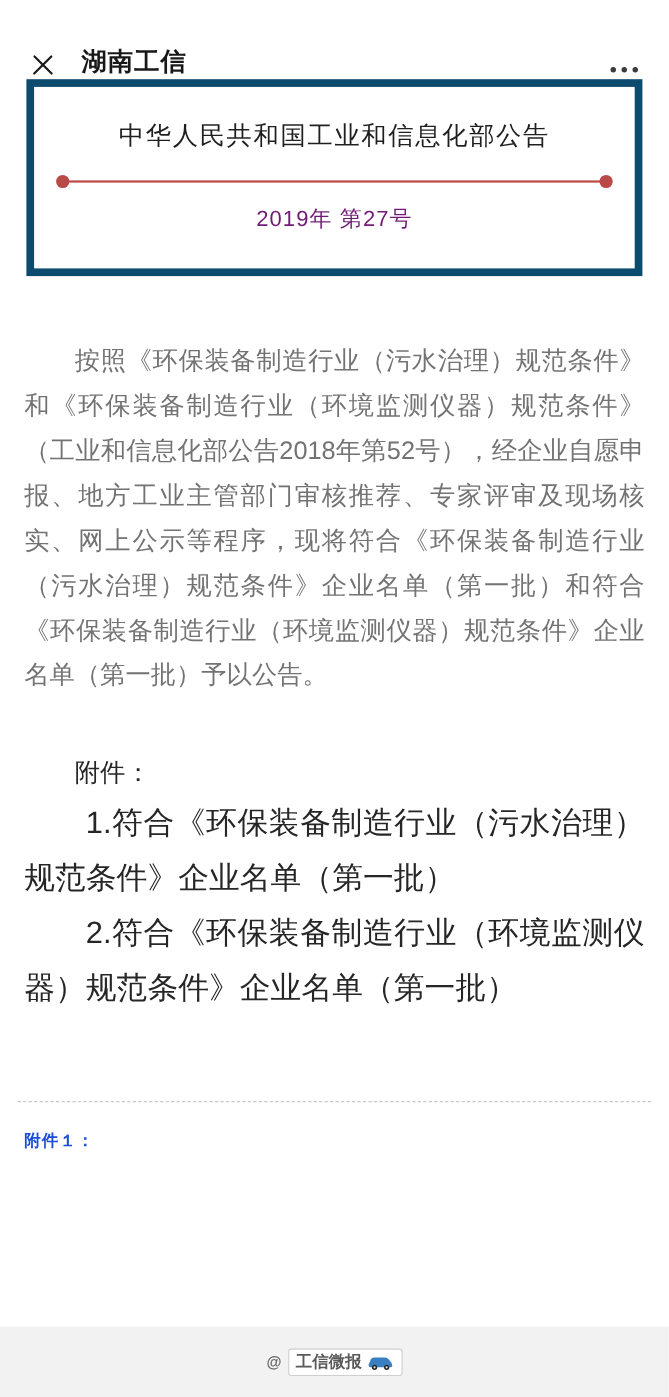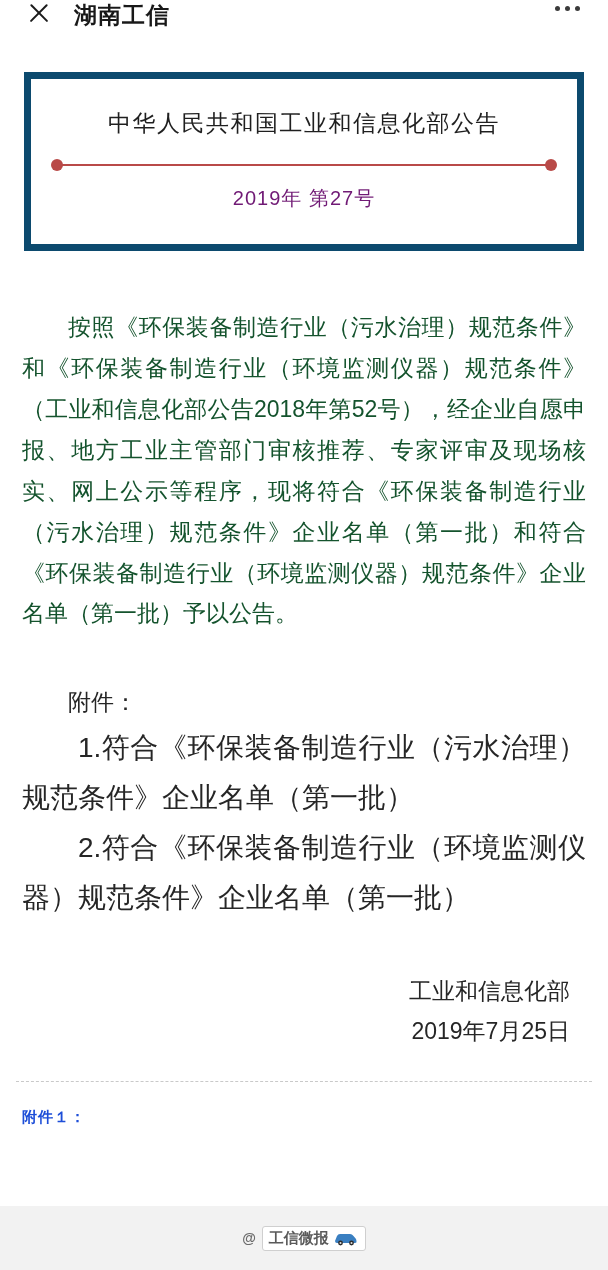--- a/index.html
+++ b/index.html
@@ -13,21 +13,21 @@
     position: relative;
     font-family: "Liberation Sans", sans-serif;
     color: #2b2b2b;
     overflow: hidden;
   }
 
   
   .topbar {
     height: 72px;
     display: flex;
-    align-items: flex-start;
+    align-items: flex-end;
     padding: 0 26px;
     box-sizing: border-box;
     background: #ffffff;
   }
   .close-icon {
     width: 26px;
     height: 26px;
     position: relative;
     flex: 0 0 auto;
     cursor: pointer;
@@ -114,21 +114,21 @@
   }
 
   
   .content {
     padding: 0 22px;
     box-sizing: border-box;
   }
   .para {
     font-size: 23px;
     line-height: 1.78;
-    color: #14532d;
+    color: #737373;
     text-align: justify;
     text-justify: inter-ideograph;
     margin: 0;
   }
   .para.indent { text-indent: 2em; }
   .block-gap-lg { height: 56px; }
   .block-gap-md { height: 48px; }
 
   .attach-label {
     font-size: 23px;
@@ -239,24 +239,20 @@
   <p class="para indent">按照《环保装备制造行业（污水治理）规范条件》和《环保装备制造行业（环境监测仪器）规范条件》（工业和信息化部公告2018年第52号），经企业自愿申报、地方工业主管部门审核推荐、专家评审及现场核实、网上公示等程序，现将符合《环保装备制造行业（污水治理）规范条件》企业名单（第一批）和符合《环保装备制造行业（环境监测仪器）规范条件》企业名单（第一批）予以公告。</p>
 
   <div class="block-gap-md"></div>
 
   <p class="attach-label">附件：</p>
   <p class="attach-item">1.符合《环保装备制造行业（污水治理）规范条件》企业名单（第一批）</p>
   <p class="attach-item">2.符合《环保装备制造行业（环境监测仪器）规范条件》企业名单（第一批）</p>
 
   <div class="block-gap-md"></div>
 
-  <div class="signature">
-    <div>工业和信息化部</div>
-    <div>2019年7月25日</div>
-  </div>
 </div>
 
 <div class="dashed-sep"></div>
 <div class="appendix-title">附件１：</div>
 
 <div class="footer">
   <div class="wm">
     <span class="wm-at">@</span>
     <span class="wm-badge">
       <span>工信微报</span>

